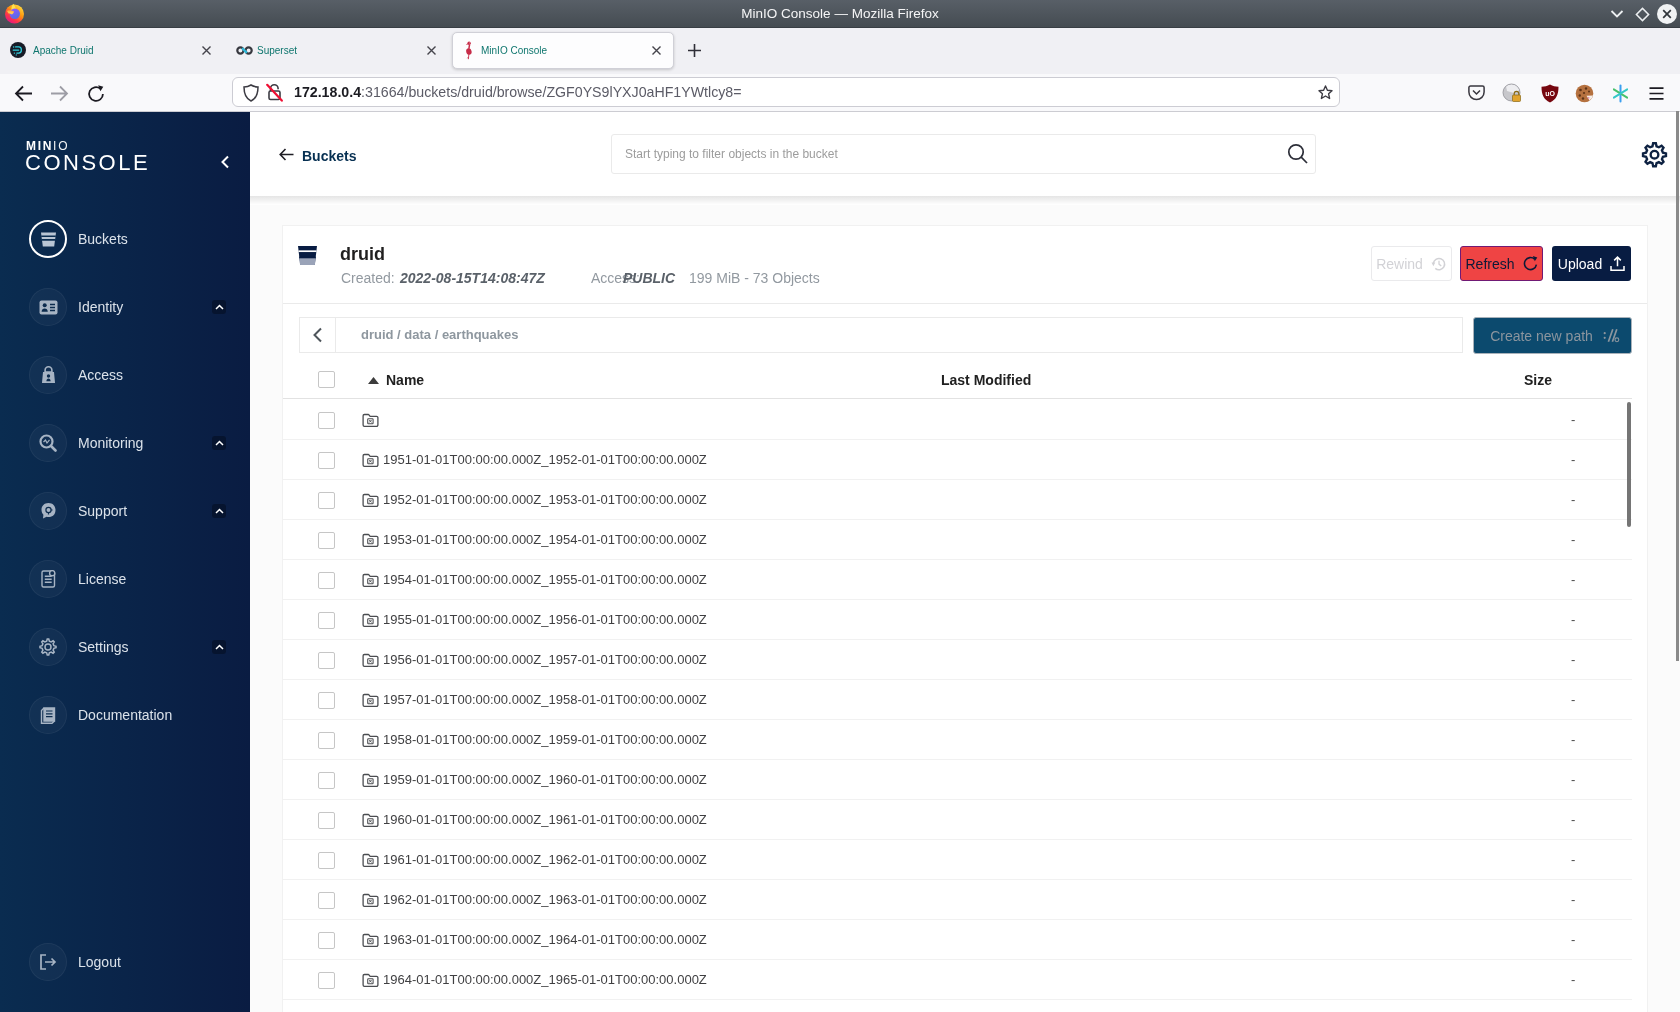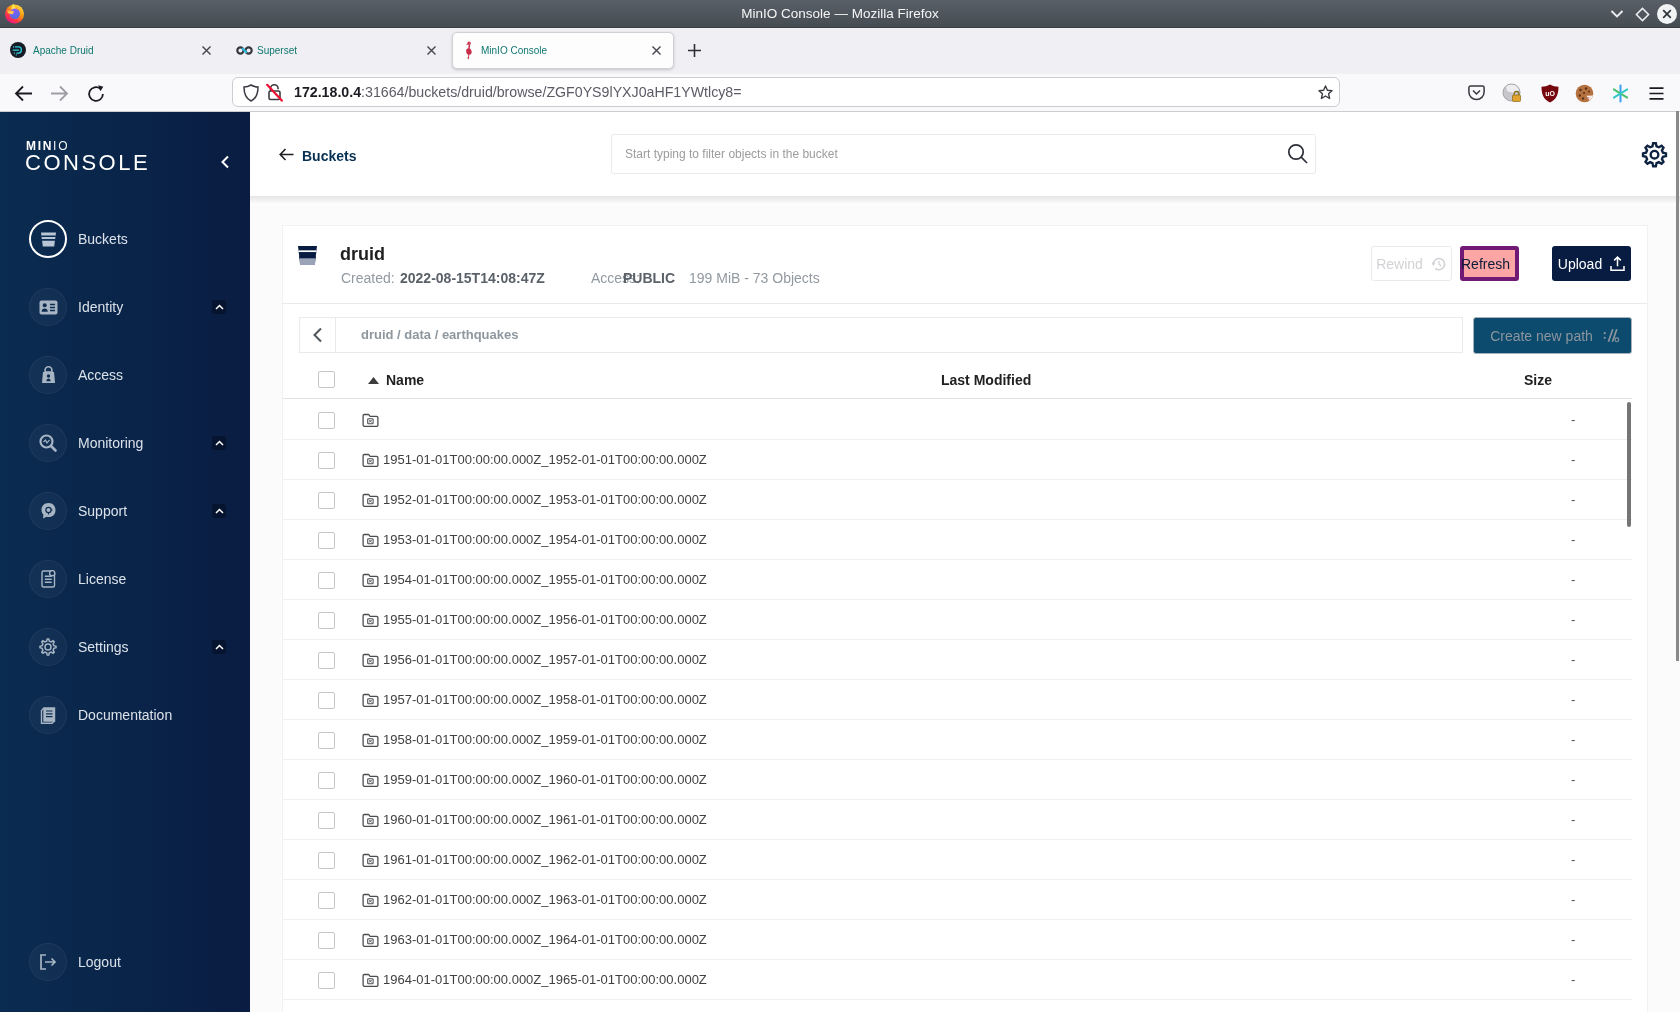--- a/index.html
+++ b/index.html
@@ -43,25 +43,25 @@
     border:1px solid #eaeaea; border-radius:3px; }
   #searchph { position:absolute; left:625px; top:134px; height:40px; line-height:40px; font-size:12px; color:#9c9c9c; }
 
   
   #page { position:absolute; left:250px; top:205px; width:1430px; height:807px; background:#fbfbfb; }
   #card { position:absolute; left:282px; top:225px; width:1366px; height:787px; background:#fff;
     border:1px solid #f1f1f1; border-bottom:none; }
   
   #bucket-title { position:absolute; left:340px; top:244px; font-size:18px; font-weight:bold; color:#201f1f; }
   .meta { position:absolute; top:270px; height:16px; line-height:16px; font-size:14px; color:#9299a0; white-space:nowrap; }
-  .meta b { color:#5a6169; }
+  .meta b { color:#5a6169;font-style:italic; }
   .btn { position:absolute; top:246px; height:35px; border-radius:3px; font-size:14px;
     display:flex; align-items:center; justify-content:center; gap:8px; }
   #btn-rewind { left:1371px; width:81px; border:1px solid #eaeaec; color:#d2d2d6; background:#fff; }
-  #btn-refresh { left:1460px; width:59px; border:4px solid #701a75; color:#0c1a38; background:#fca5a5; }
+  #btn-refresh { left:1460px; width:83px; border:1px solid #701a75; color:#0c1a38; background:#ef4444; }
   #btn-upload { left:1552px; width:79px; background:#081C42; color:#fff; }
   #cardsep { position:absolute; left:283px; top:303px; width:1364px; height:1px; background:#eaeaea; }
 
   #crumbbar { position:absolute; left:299px; top:317px; width:1164px; height:36px; border:1px solid #eaeaea; background:#fff; }
   #crumbchev { position:absolute; left:299px; top:317px; width:37px; height:36px; border-right:1px solid #eaeaea; display:flex; align-items:center; justify-content:center; }
   #crumbtxt { position:absolute; left:361px; top:317px; height:36px; line-height:36px; font-size:13px; color:#8e979f; font-weight:bold; }
   #newpath { position:absolute; left:1473px; top:317px; width:159px; height:37px; border:1px solid #a9b2ba; border-radius:3px;
     background:#0c4a6e; color:#8b959e; font-size:14px; display:flex; align-items:center; justify-content:center; gap:10px; padding-left:8px; }
 
   

